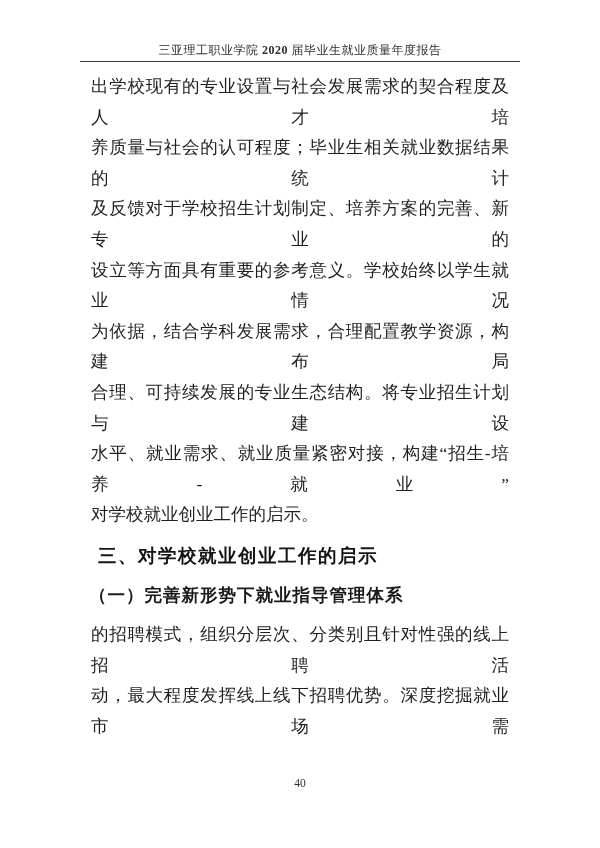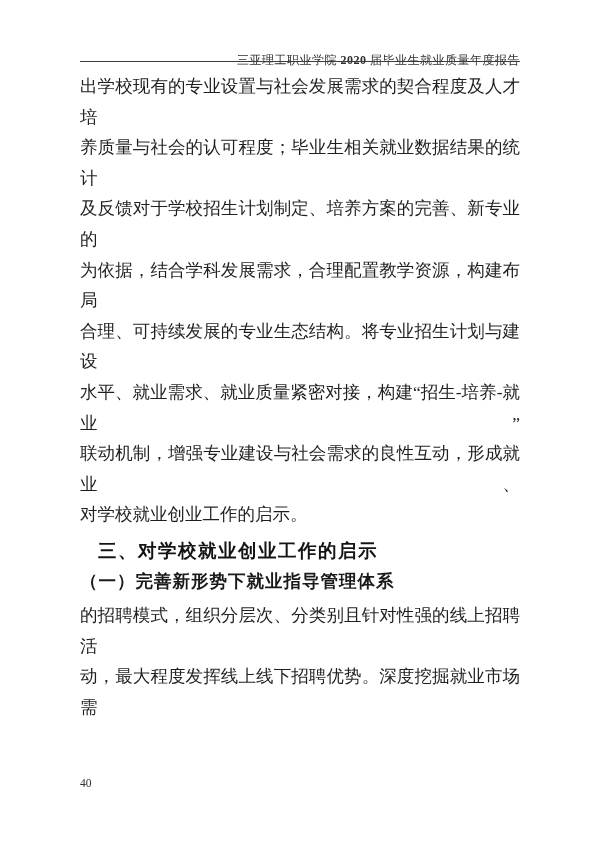--- a/index.html
+++ b/index.html
@@ -8,40 +8,40 @@
     width: 600px;
     height: 848px;
     background: #ffffff;
     color: #1f1f1f;
     font-family: "Liberation Serif", "DejaVu Serif", serif;
     overflow: hidden;
   }
   
   .page-header {
     position: absolute;
-    top: 52px; left: 80px; width: 440px;
-    text-align: right;
+    top: 42px; left: 80px; width: 440px;
+    text-align: center;
     font-size: 12px;
     color: #2e2e2e;
     letter-spacing: 0.5px;
     white-space: nowrap;
   }
   .page-header .year { font-weight: bold; }
   .header-rule {
     position: absolute;
     top: 61px; left: 80px; width: 440px;
     border-top: 1.3px solid #3c3c3c;
     height: 0;
   }
   
   .body-area {
     position: absolute;
     top: 63px; left: 80px; width: 440px;
   }
-  .para { margin: 0; }
+  .para { margin: 11px; }
   .para-intro { margin-top: 8px; }
   .line {
     font-size: 17.5px;
     line-height: 30.6px;
     color: #1f1f1f;
     text-align: justify;
     text-align-last: justify;
     text-justify: inter-character;
   }
   .line.end { text-align-last: left; }
@@ -55,53 +55,53 @@
     color: #141414;
     margin: 6px 0 0 18px;
     letter-spacing: 1.5px;
   }
   .subsection-heading {
     font-family: "Liberation Serif", "DejaVu Serif", serif;
     font-weight: 700;
     font-size: 17.5px;
     line-height: 30px;
     color: #1a1a1a;
-    margin: 0;
+    margin: 9px;
     letter-spacing: 1px;
   }
   .para-1 { margin-top: 4px; }
   
   .page-footer {
     position: absolute;
     top: 777px; left: 80px; width: 440px;
-    text-align: left;
+    text-align: center;
     font-size: 11.5px;
     color: #2e2e2e;
   }
 </style>
 </head>
 <body>
 
 <div class="page">
 
   <div class="page-header">
     <span>三亚理工职业学院 </span><span class="year">2020</span><span> 届毕业生就业质量年度报告</span>
   </div>
   <div class="header-rule"></div>
 
   <div class="body-area">
 
     <div class="para para-intro">
       <div class="line">出学校现有的专业设置与社会发展需求的契合程度及人才培</div>
       <div class="line">养质量与社会的认可程度；毕业生相关就业数据结果的统计</div>
       <div class="line">及反馈对于学校招生计划制定、培养方案的完善、新专业的</div>
+      <div class="line">设立等方面具有重要的参考意义。学校始终以学生就业情况</div>
       <div class="line">为依据，结合学科发展需求，合理配置教学资源，构建布局</div>
       <div class="line">合理、可持续发展的专业生态结构。将专业招生计划与建设</div>
       <div class="line">水平、就业需求、就业质量紧密对接，构建“招生-培养-就业”</div>
-      <div class="line">联动机制，增强专业建设与社会需求的良性互动，形成就业、</div>
       <div class="line end">对学校就业创业工作的启示。</div>
     </div>
 
     <div class="section-heading">三、对学校就业创业工作的启示</div>
     <div class="subsection-heading">（一）完善新形势下就业指导管理体系</div>
 
     <div class="para para-1">
       <div class="line">的招聘模式，组织分层次、分类别且针对性强的线上招聘活</div>
       <div class="line">动，最大程度发挥线上线下招聘优势。深度挖掘就业市场需</div>
 

